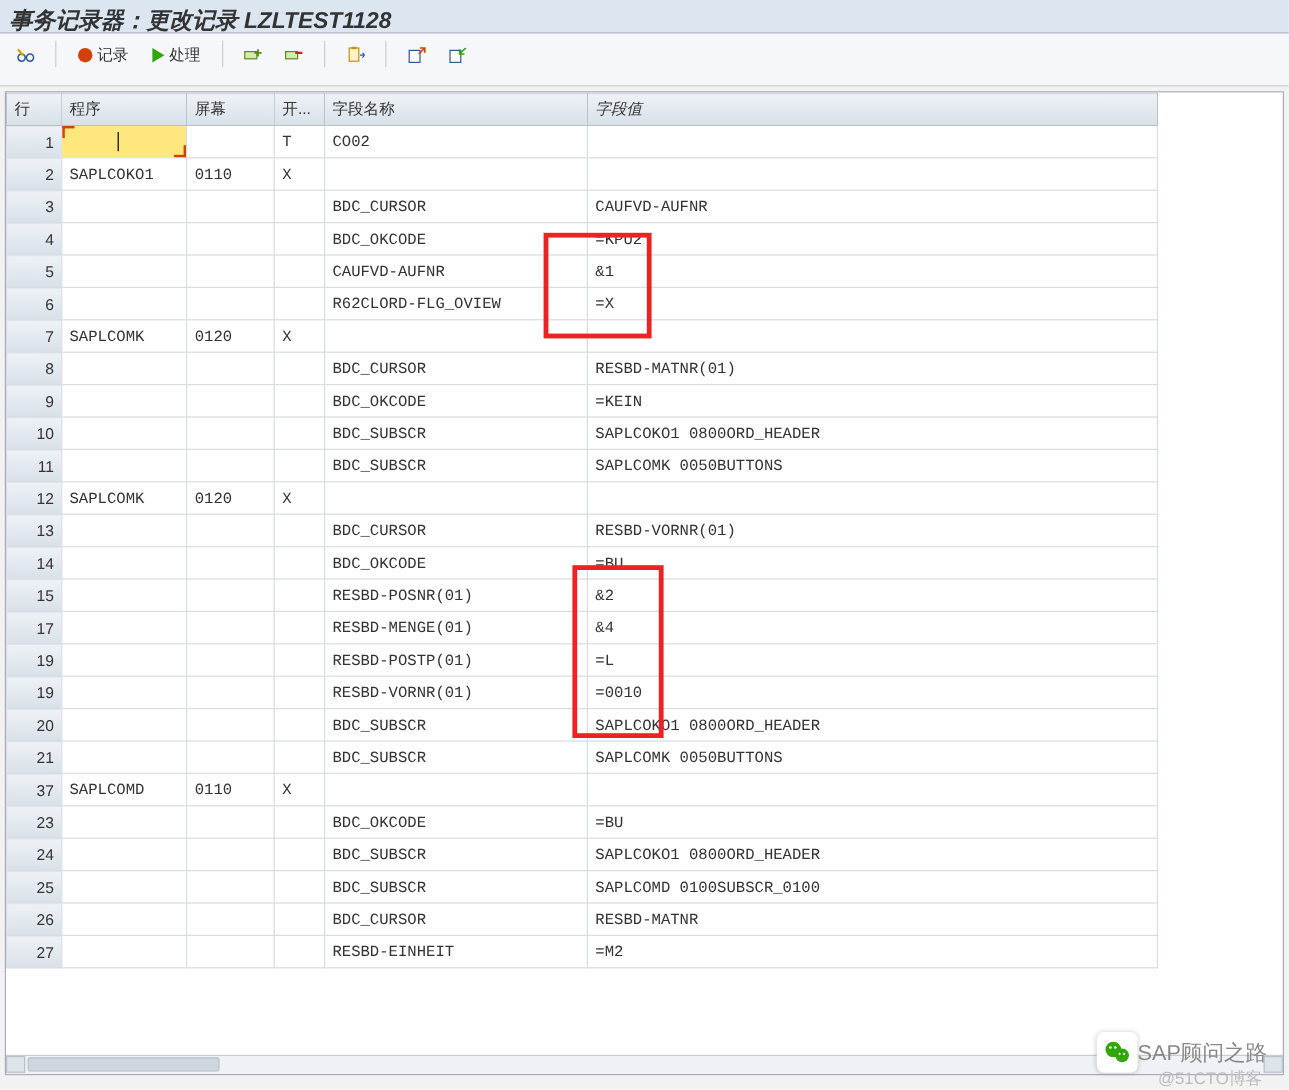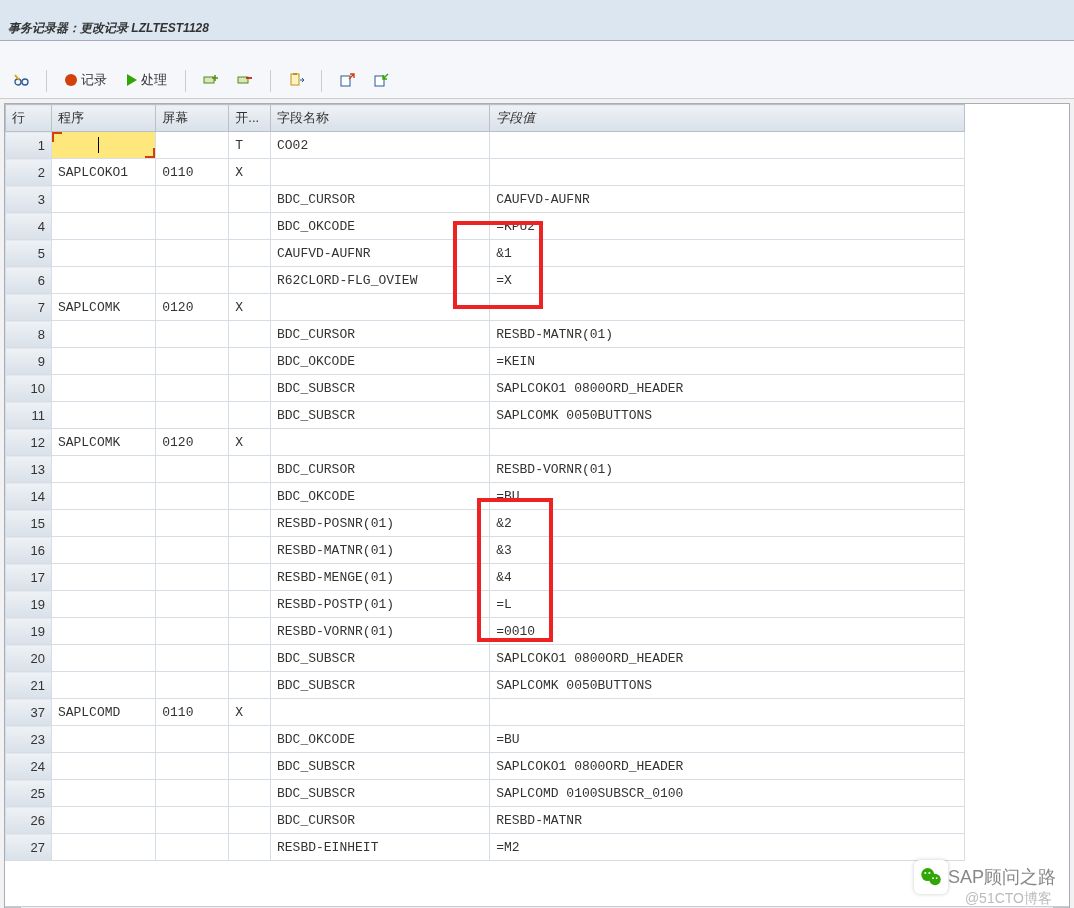--- a/index.html
+++ b/index.html
@@ -8,36 +8,36 @@
     font-family: "Microsoft YaHei", Arial, sans-serif;
     font-size: 13px;
     background: #f2f2f2;
     width: 1074px;
     height: 908px;
     overflow: hidden;
     position: relative;
   }
   .title-bar {
     background: #dbe6f0;
-    padding: 20px 8px;
-    font-size: 12px;
+    padding: 4px 8px;
+    font-size: 19px;
     font-style: italic;
     font-weight: bold;
     color: #333;
     border-bottom: 1px solid #aab;
     height: 28px;
   }
   .toolbar {
     background: #f5f7fa;
     padding: 6px 8px;
     border-bottom: 1px solid #ccc;
     display: flex;
-    align-items: flex-end;
+    align-items: flex-start;
     gap: 8px;
-    height: 58px;
+    height: 44px;
   }
   .tb-btn {
     display: inline-flex;
     align-items: center;
     justify-content: center;
     width: 26px;
     height: 24px;
     border: 1px solid transparent;
     border-radius: 3px;
     cursor: pointer;
@@ -369,28 +369,20 @@
           </tr>
           <tr>
             <td class="rownum">15</td>
             <td></td>
             <td></td>
             <td></td>
             <td>RESBD-POSNR(01)</td>
             <td>&amp;2</td>
           </tr>
           <tr>
-            <td class="rownum">16</td>
-            <td></td>
-            <td></td>
-            <td></td>
-            <td>RESBD-MATNR(01)</td>
-            <td>&amp;3</td>
-          </tr>
-          <tr>
             <td class="rownum">17</td>
             <td></td>
             <td></td>
             <td></td>
             <td>RESBD-MENGE(01)</td>
             <td>&amp;4</td>
           </tr>
           <tr>
             <td class="rownum">19</td>
             <td></td>

